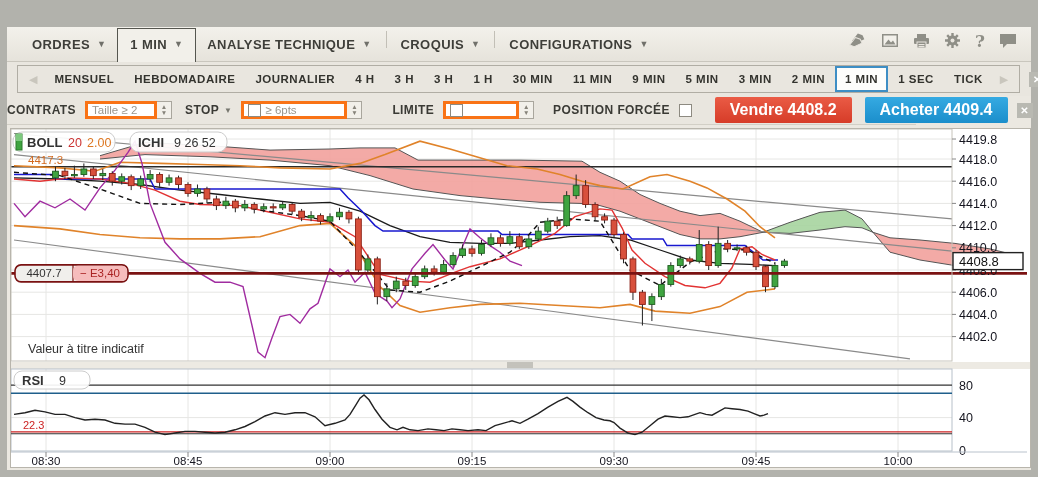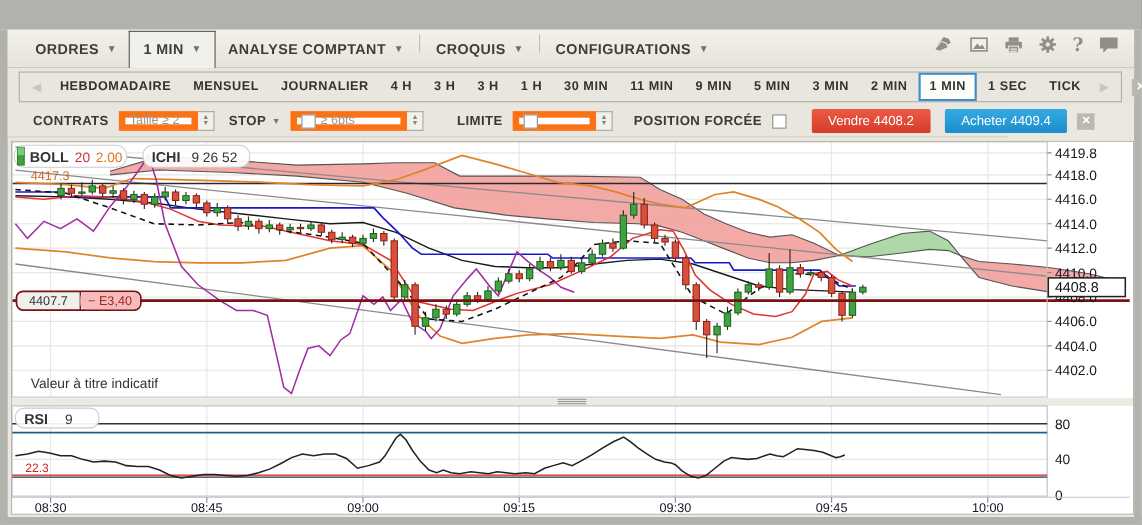--- a/index.html
+++ b/index.html
@@ -20,28 +20,28 @@
   .menu-icons{margin-left:auto;display:flex;align-items:center;gap:14px;padding:0 14px 7px 0;}
   .micon{display:flex;align-items:center;justify-content:center;}
   
   .tfbar{position:absolute;left:7px;top:62px;width:1024px;height:34px;background:#e9e6df;display:flex;align-items:center;padding:0 10px;box-sizing:border-box;}
   .tf-inner{flex:1;display:flex;align-items:center;border:1px solid #b0ada4;height:28px;padding:0 4px;box-sizing:border-box;}
   .tf-item{font-size:11.5px;font-weight:bold;color:#33332e;letter-spacing:.5px;padding:7px 10px;white-space:nowrap;}
   .tf-item.selected{background:#fdfdfb;border:2px solid #3e8ec4;padding:5px 8px;}
   .tf-arrow{color:#c9c6bd;font-size:11px;padding:0 7px;}
   .bar-close{width:16px;height:15px;background:#b9b9b2;color:#fff;font-size:10px;font-weight:bold;display:flex;align-items:center;justify-content:center;margin-left:9px;flex:none;}
   
-  .orderbar{position:absolute;left:7px;top:96px;width:909px;height:29px;background:#e9e6df;border-bottom:1px solid #d2cfc6;display:flex;align-items:center;padding:0 23px;gap:9px;box-sizing:border-box;}
+  .orderbar{position:absolute;left:7px;top:96px;width:909px;height:29px;background:#e9e6df;border-bottom:1px solid #d2cfc6;display:flex;align-items:center;padding:0 0;gap:9px;box-sizing:border-box;}
   .ob-label{font-weight:bold;color:#3a3a35;letter-spacing:.4px;font-size:12px;white-space:nowrap;display:flex;align-items:center;gap:5px;}
   .ob-group{display:flex;align-items:center;}
-  .ob-input{height:18px;background:#fff;border:6px solid #f97316;display:flex;align-items:center;padding:0 4px;color:#9a978e;font-size:11.5px;box-sizing:border-box;gap:4px;white-space:nowrap;}
+  .ob-input{height:18px;background:#fff;border:3px solid #f97316;display:flex;align-items:center;padding:0 4px;color:#9a978e;font-size:11.5px;box-sizing:border-box;gap:4px;white-space:nowrap;}
   .stepper{width:15px;height:18px;border:1px solid #a9a69d;border-left:none;background:#f2f0ea;display:flex;flex-direction:column;align-items:center;justify-content:center;color:#86837a;box-sizing:border-box;}
   .stepper span{font-size:6.5px;line-height:6px;}
   .checkbox{width:13px;height:13px;background:#fff;border:1px solid #8d8a81;box-sizing:border-box;flex:none;}
-  .btn{color:#fff;font-weight:normal;font-size:12px;padding:4px 15px;border-radius:2px;white-space:nowrap;}
+  .btn{color:#fff;font-weight:bold;font-size:16px;padding:4px 15px;border-radius:2px;white-space:nowrap;}
   .btn-sell{background:linear-gradient(#ea5b45,#d63c28);}
   .btn-buy{background:linear-gradient(#35aae2,#1b8ecb);}
   
   .chartpanel{position:absolute;left:10px;top:128px;width:1021px;height:340px;background:#fff;border:1px solid #b8b5ac;box-sizing:border-box;}
 </style>
 </head>
 <body>
 
 <div class="window">
 
@@ -51,21 +51,21 @@
   <div class="menubar">
     <div class="menu-item">
         <span>ORDRES</span>
         <span class="arr">▼</span>
       </div>
     <div class="menu-item active">
         <span>1 MIN</span>
         <span class="arr">▼</span>
       </div>
     <div class="menu-item">
-        <span>ANALYSE COMPTANT</span>
+        <span>ANALYSE TECHNIQUE</span>
         <span class="arr">▼</span>
       </div>
     <div class="menu-sep"></div>
     <div class="menu-item">
         <span>CROQUIS</span>
         <span class="arr">▼</span>
       </div>
     <div class="menu-sep"></div>
     <div class="menu-item">
         <span>CONFIGURATIONS</span>
@@ -113,22 +113,22 @@
             <path d="M1 1 h16 v10 h-9 l-4 4 v-4 h-3 Z" fill="#8f8f87"></path>
           </svg>
       </span>
     </div>
   </div>
 
   <div class="tfbar">
     <div class="tf-inner">
       <span class="tf-arrow">◀</span>
       <div id="tf-items" style="display:flex;align-items:center;flex:1;">
+          <span class="tf-item">MENSUEL</span>
           <span class="tf-item">HEBDOMADAIRE</span>
-          <span class="tf-item">MENSUEL</span>
           <span class="tf-item">JOURNALIER</span>
           <span class="tf-item">4 H</span>
           <span class="tf-item">3 H</span>
           <span class="tf-item">3 H</span>
           <span class="tf-item">1 H</span>
           <span class="tf-item">30 MIN</span>
           <span class="tf-item">11 MIN</span>
           <span class="tf-item">9 MIN</span>
           <span class="tf-item">5 MIN</span>
           <span class="tf-item">3 MIN</span>

